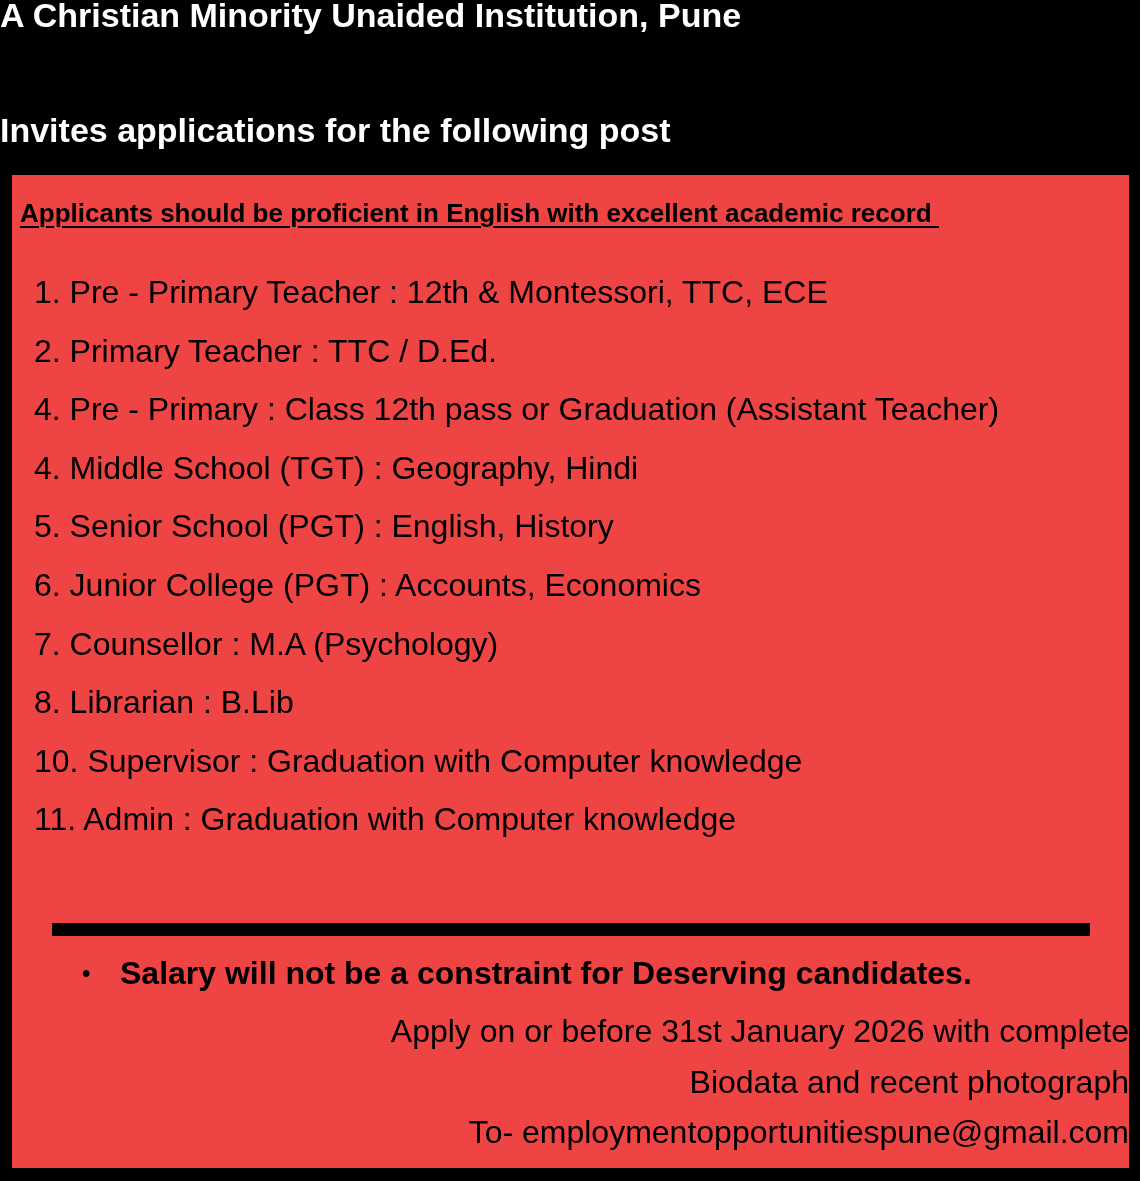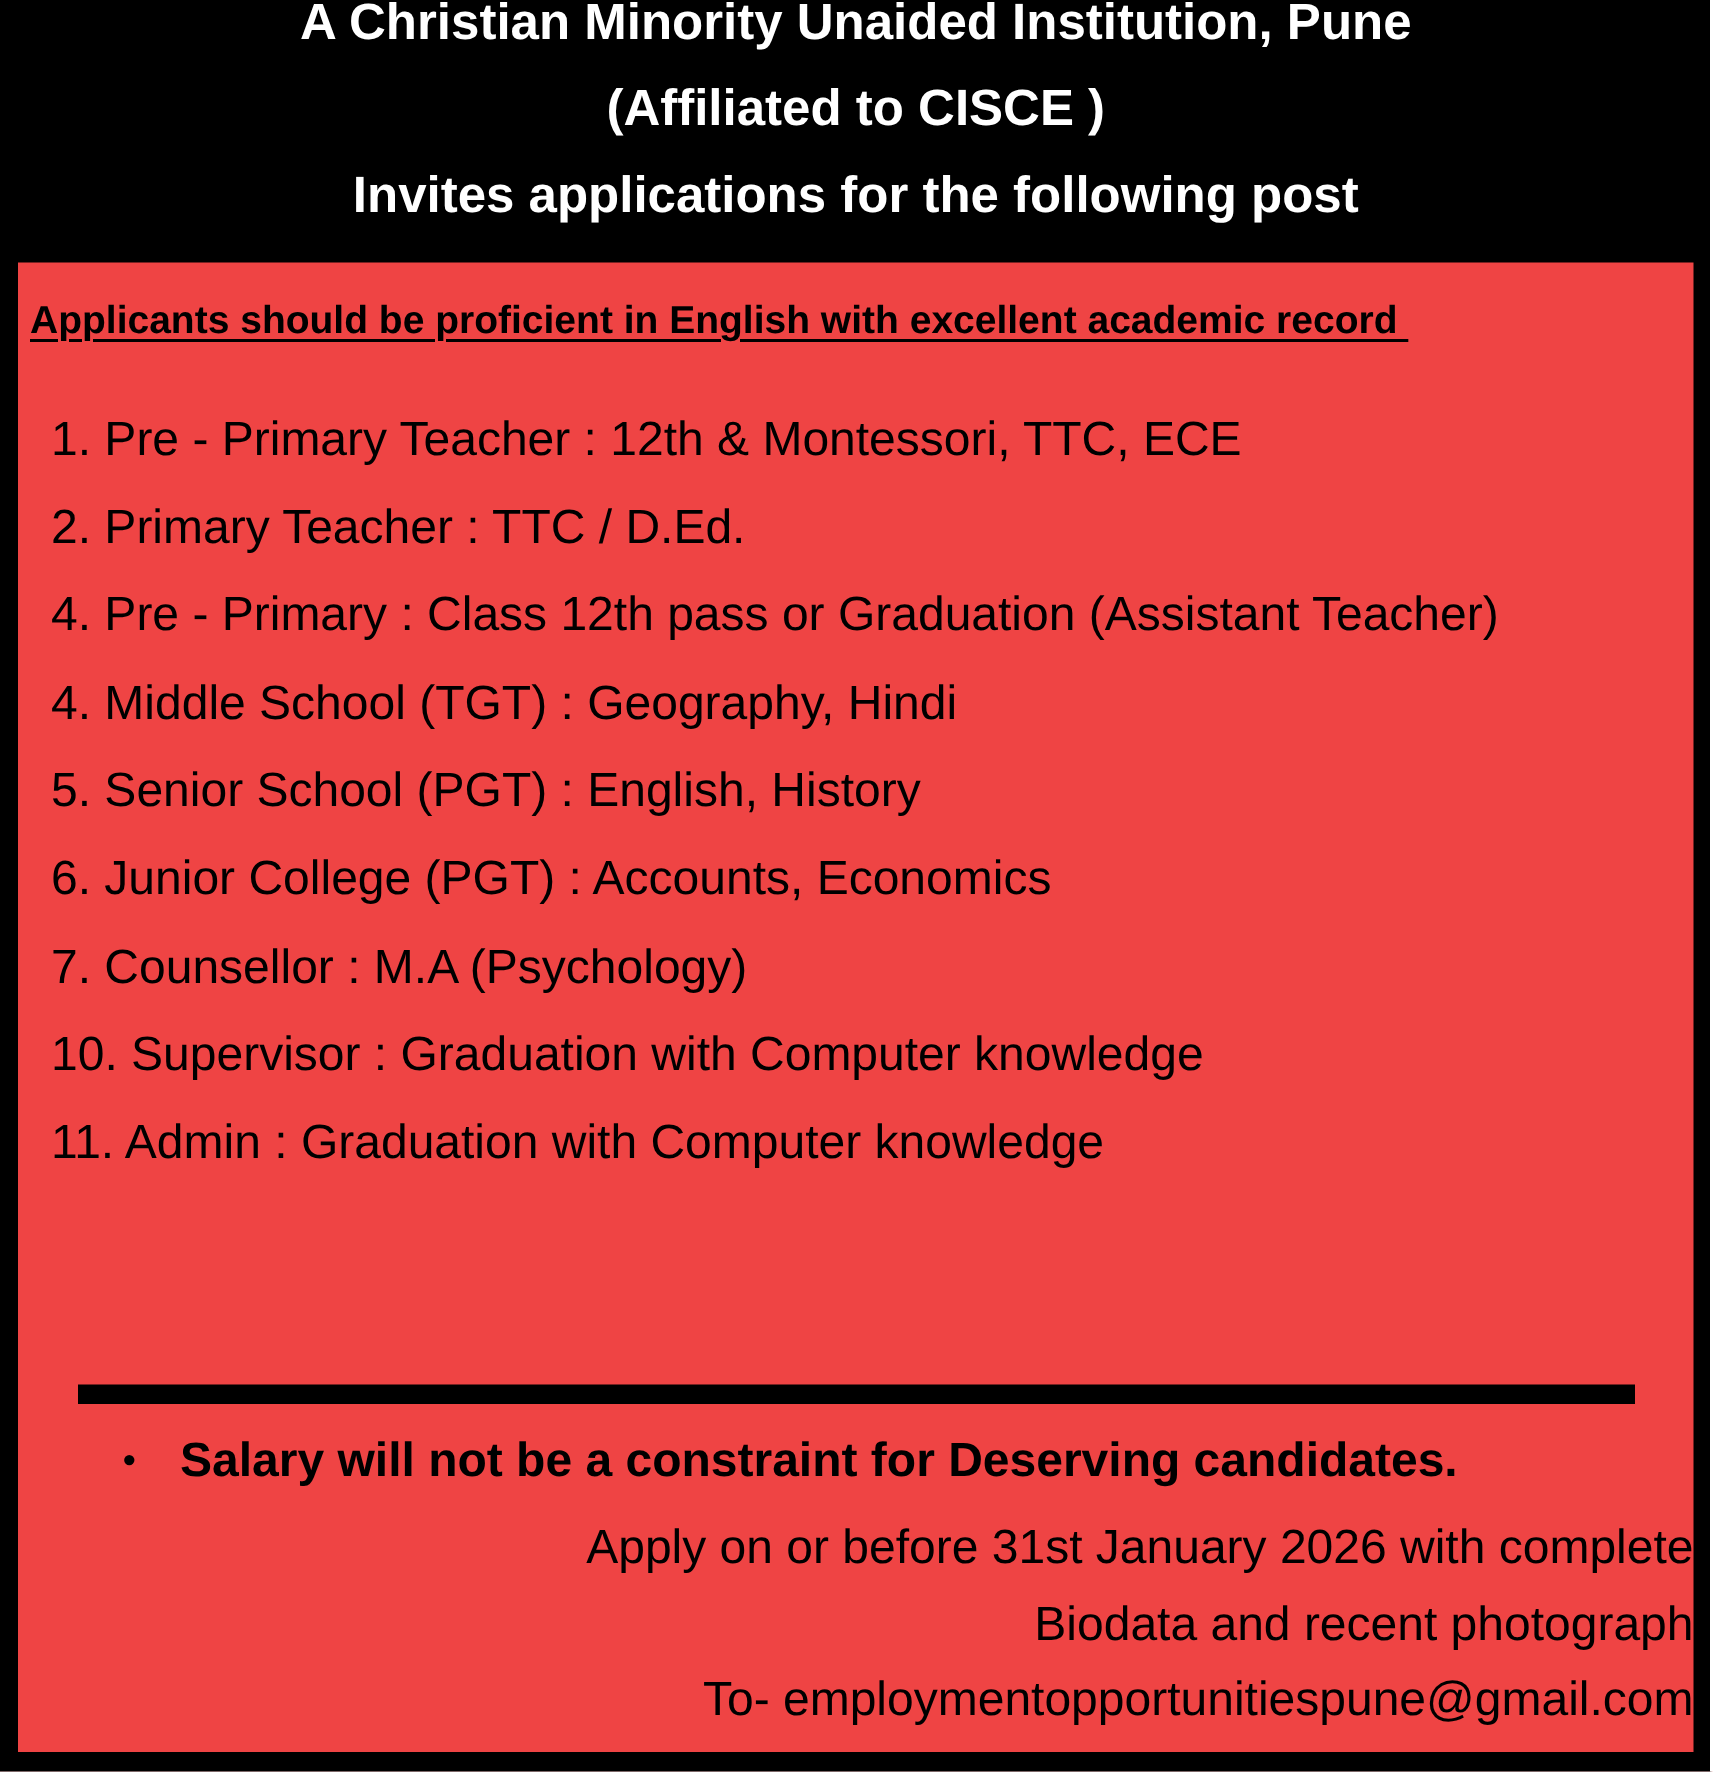--- a/index.html
+++ b/index.html
@@ -28,21 +28,21 @@
       width: 2px;
       height: 1181px;
       background: #ffffff;
     }
     .header {
       position: absolute;
       left: 0; top: 0;
       width: 1141px;
       height: 175px;
       color: #fff;
-      text-align: center;
+      text-align: left;
       font-weight: bold;
       font-size: 34px;
     }
     .header .line {
       position: absolute;
       left: 0; right: 0;
       white-space: nowrap;
       line-height: 40px;
     }
     .header .l1 { top: -5px; }
@@ -118,35 +118,35 @@
     .apply.a1 { top: 836px; }
     .apply.a2 { top: 887px; }
     .apply.a3 { top: 937px; }
   </style>
 </head>
 <body>
 
 <div class="page">
   <div class="header">
     <div class="line l1">A Christian Minority Unaided Institution, Pune</div>
-    <div class="line l2">(Affiliated to CISCE )</div>
     <div class="line l3">Invites applications for the following post</div>
   </div>
 
   <div class="panel">
     <div class="subhead">Applicants should be proficient in English with excellent academic record </div>
 
     <ul class="posts">
       <li>1. Pre - Primary Teacher : 12th &amp; Montessori, TTC, ECE</li>
       <li>2. Primary Teacher : TTC / D.Ed.</li>
       <li>4. Pre - Primary : Class 12th pass or Graduation (Assistant Teacher)</li>
       <li>4. Middle School (TGT) : Geography, Hindi</li>
       <li>5. Senior School (PGT) : English, History</li>
       <li>6. Junior College (PGT) : Accounts, Economics</li>
       <li>7. Counsellor : M.A (Psychology)</li>
+      <li>8. Librarian : B.Lib</li>
       <li>10. Supervisor : Graduation with Computer knowledge</li>
       <li>11. Admin : Graduation with Computer knowledge</li>
     </ul>
 
     <div class="divider"></div>
 
     <div class="salary">
       <span class="bullet">•</span><span>Salary will not be a constraint for Deserving candidates.</span>
     </div>
 

